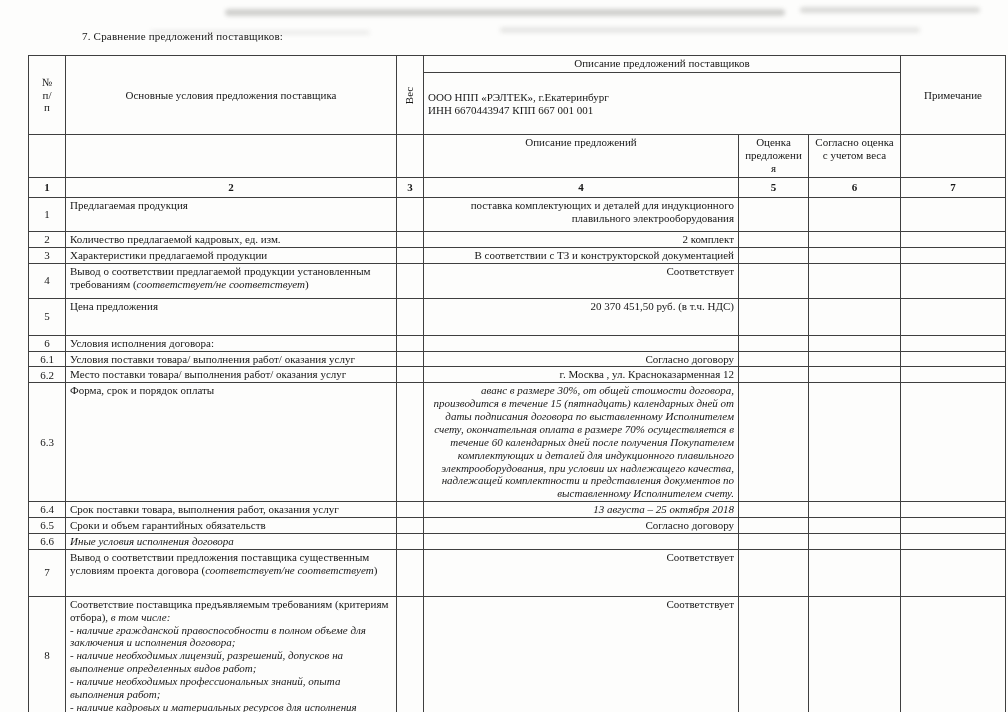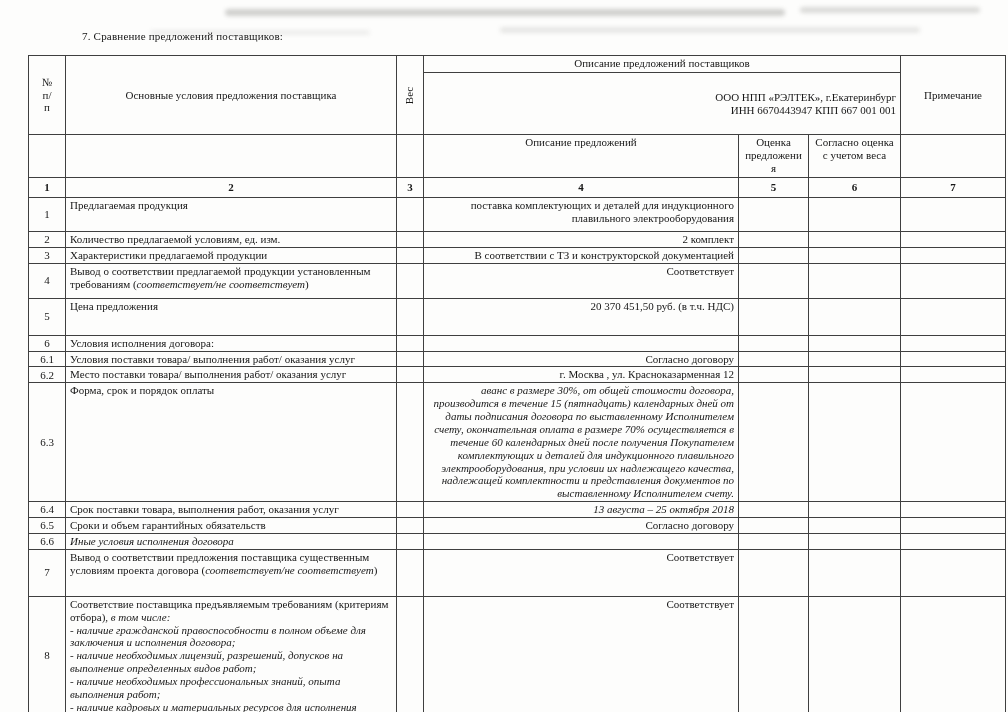--- a/index.html
+++ b/index.html
@@ -33,21 +33,21 @@
   .cmp thead th { text-align:center; }
   .c-mid   { vertical-align:middle !important; }
   .pre     { white-space:pre-line; }
   .num     { text-align:center; vertical-align:middle !important; }
   .label   { text-align:left; padding-left:5px; }
   .val     { text-align:right; }
   .b       { font-weight:bold; }
   .i       { font-style:italic; }
   .colnums th { font-weight:bold; height:17px; vertical-align:middle; }
   .rot { display:inline-block; transform:rotate(-90deg); white-space:nowrap; }
-  .supplier-l1, .supplier-l2 { text-align:right; }
+  .supplier-l1, .supplier-l2 { text-align:left; }
 </style>
 </head>
 <body>
 
 <div class="page">
   <div class="smudge s1"></div>
   <div class="smudge s2"></div>
   <div class="smudge s3"></div>
   <div class="smudge s4"></div>
 
@@ -107,21 +107,21 @@
         <td class="num">1</td>
         <td class="label"><span>Предлагаемая продукция</span></td>
         <td></td>
         <td class="val">поставка комплектующих и деталей для индукционного плавильного электрооборудования</td>
         <td></td>
         <td></td>
         <td></td>
       </tr>
       <tr style="height:15px">
         <td class="num">2</td>
-        <td class="label"><span>Количество предлагаемой условиям, ед. изм.</span></td>
+        <td class="label"><span>Количество предлагаемой кадровых, ед. изм.</span></td>
         <td></td>
         <td class="val">2 комплект</td>
         <td></td>
         <td></td>
         <td></td>
       </tr>
       <tr style="height:15px">
         <td class="num">3</td>
         <td class="label"><span>Характеристики предлагаемой продукции</span></td>
         <td></td>

